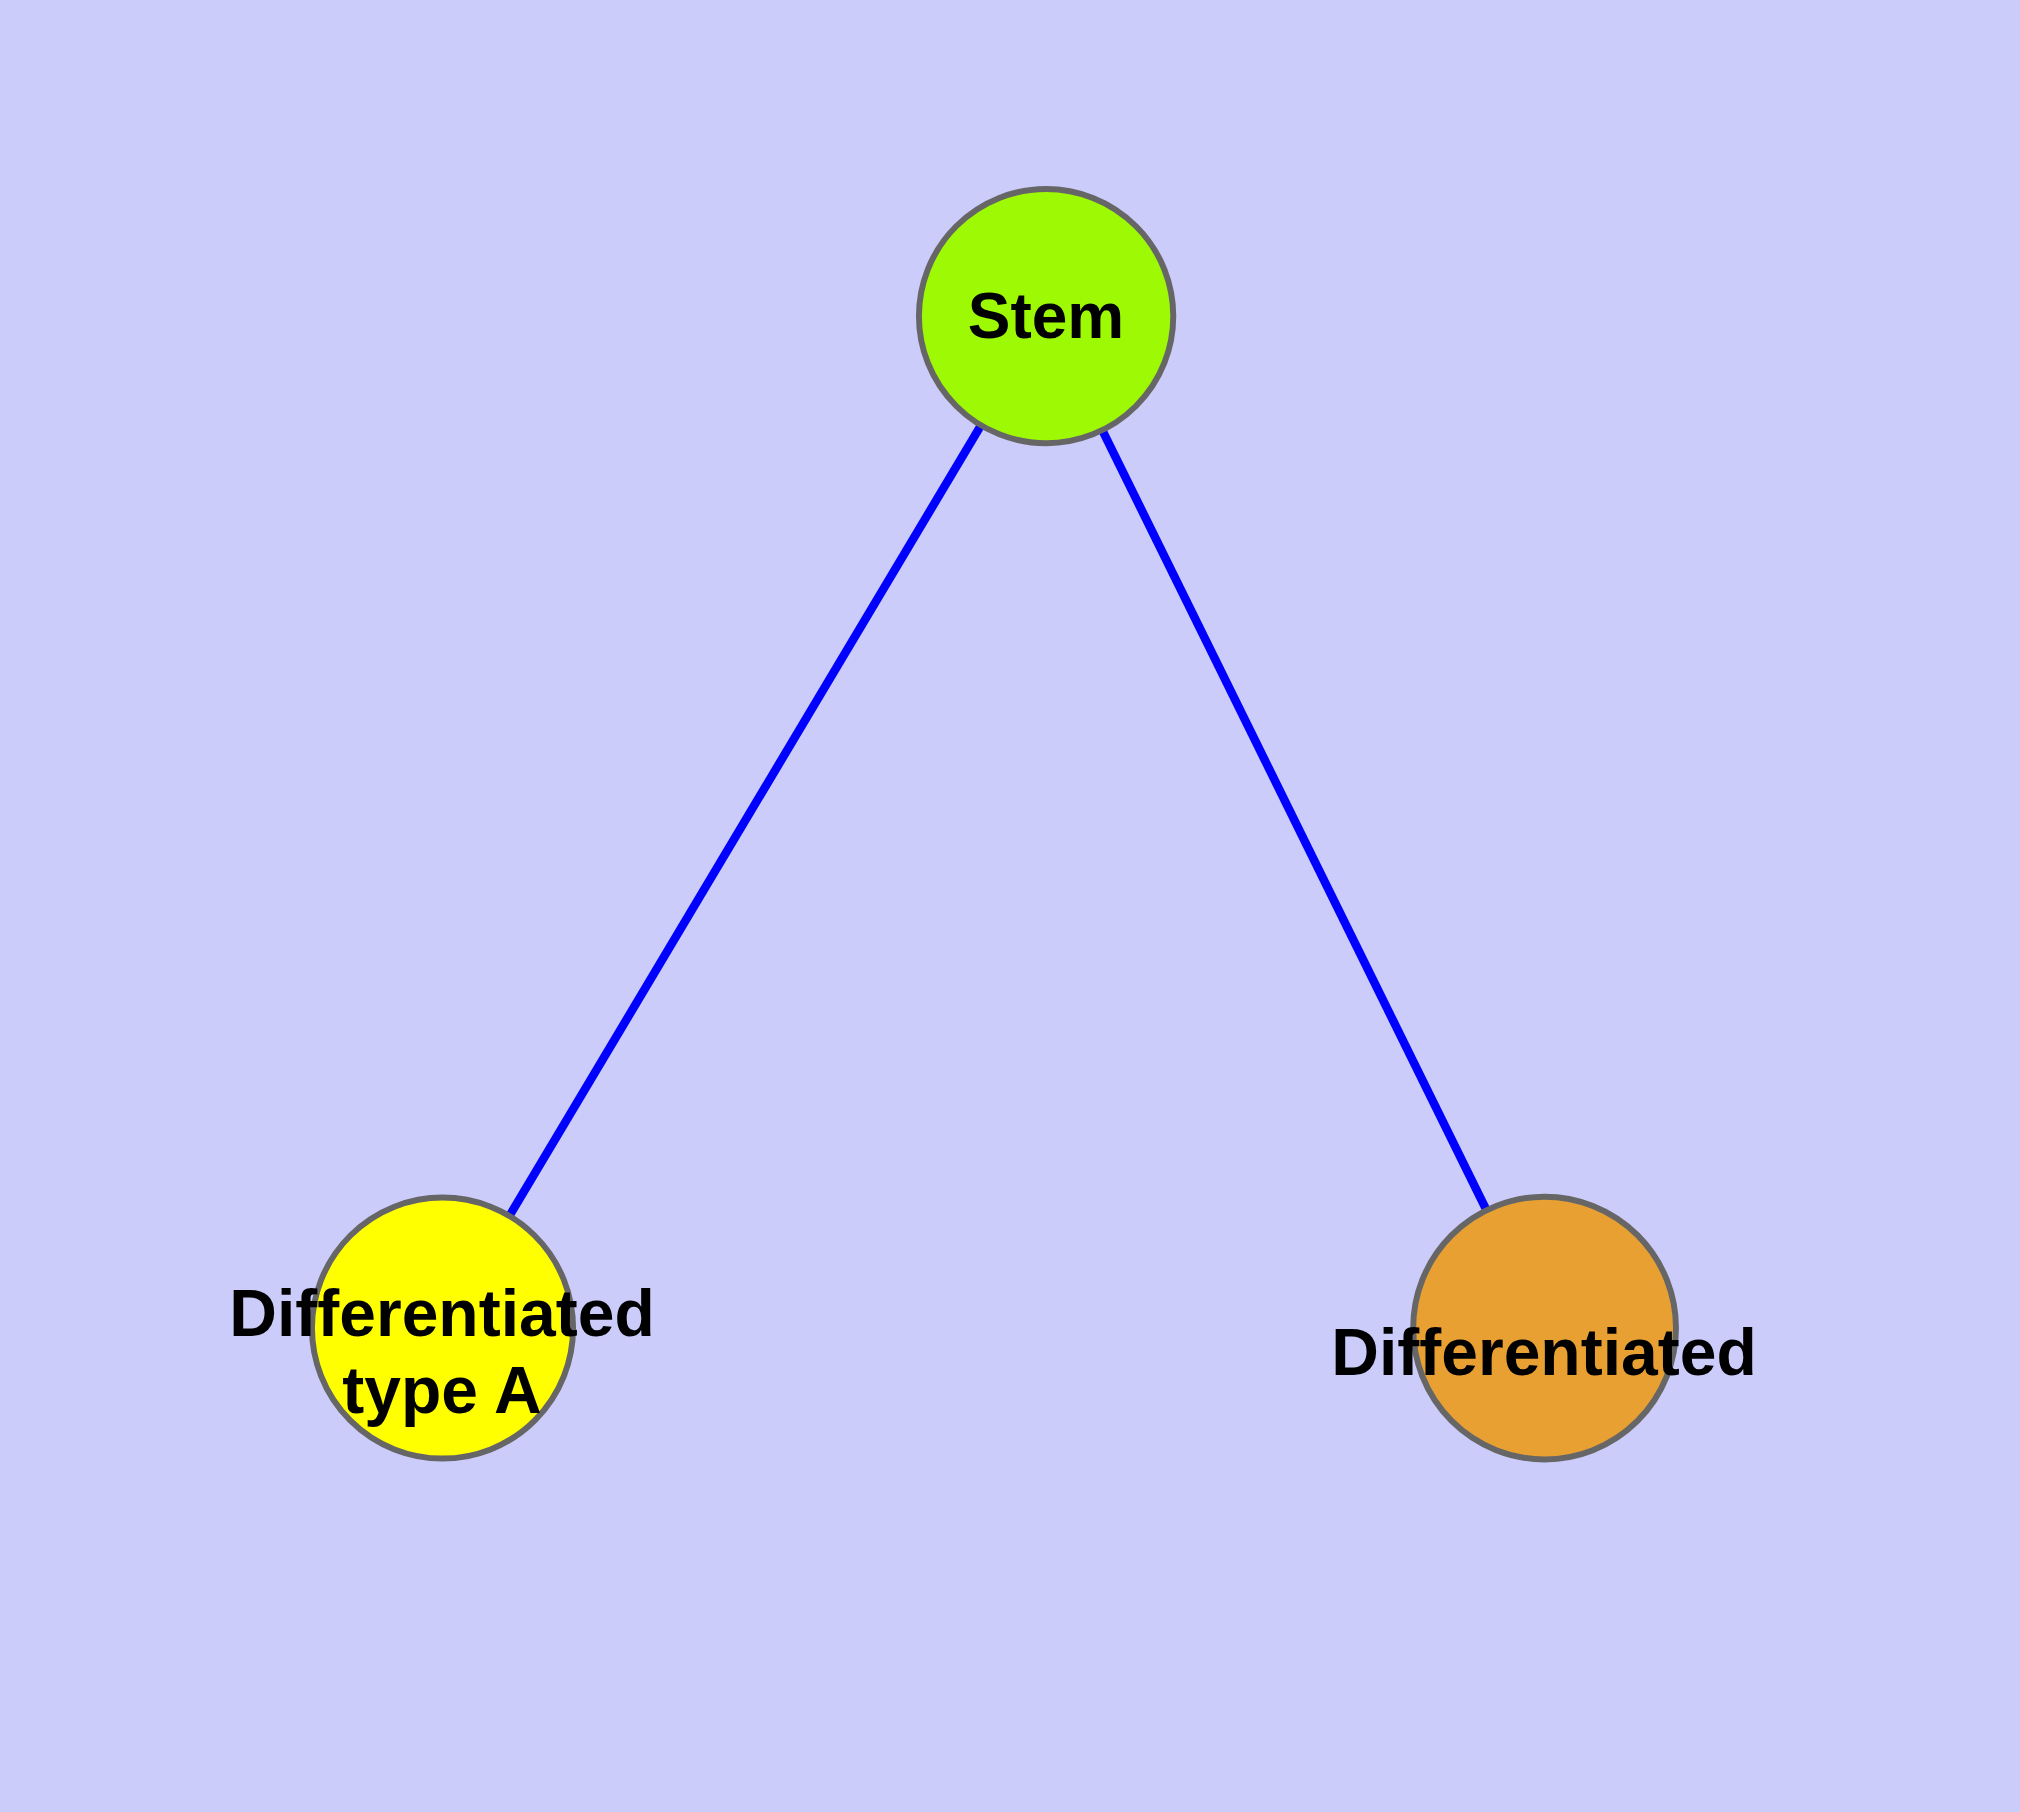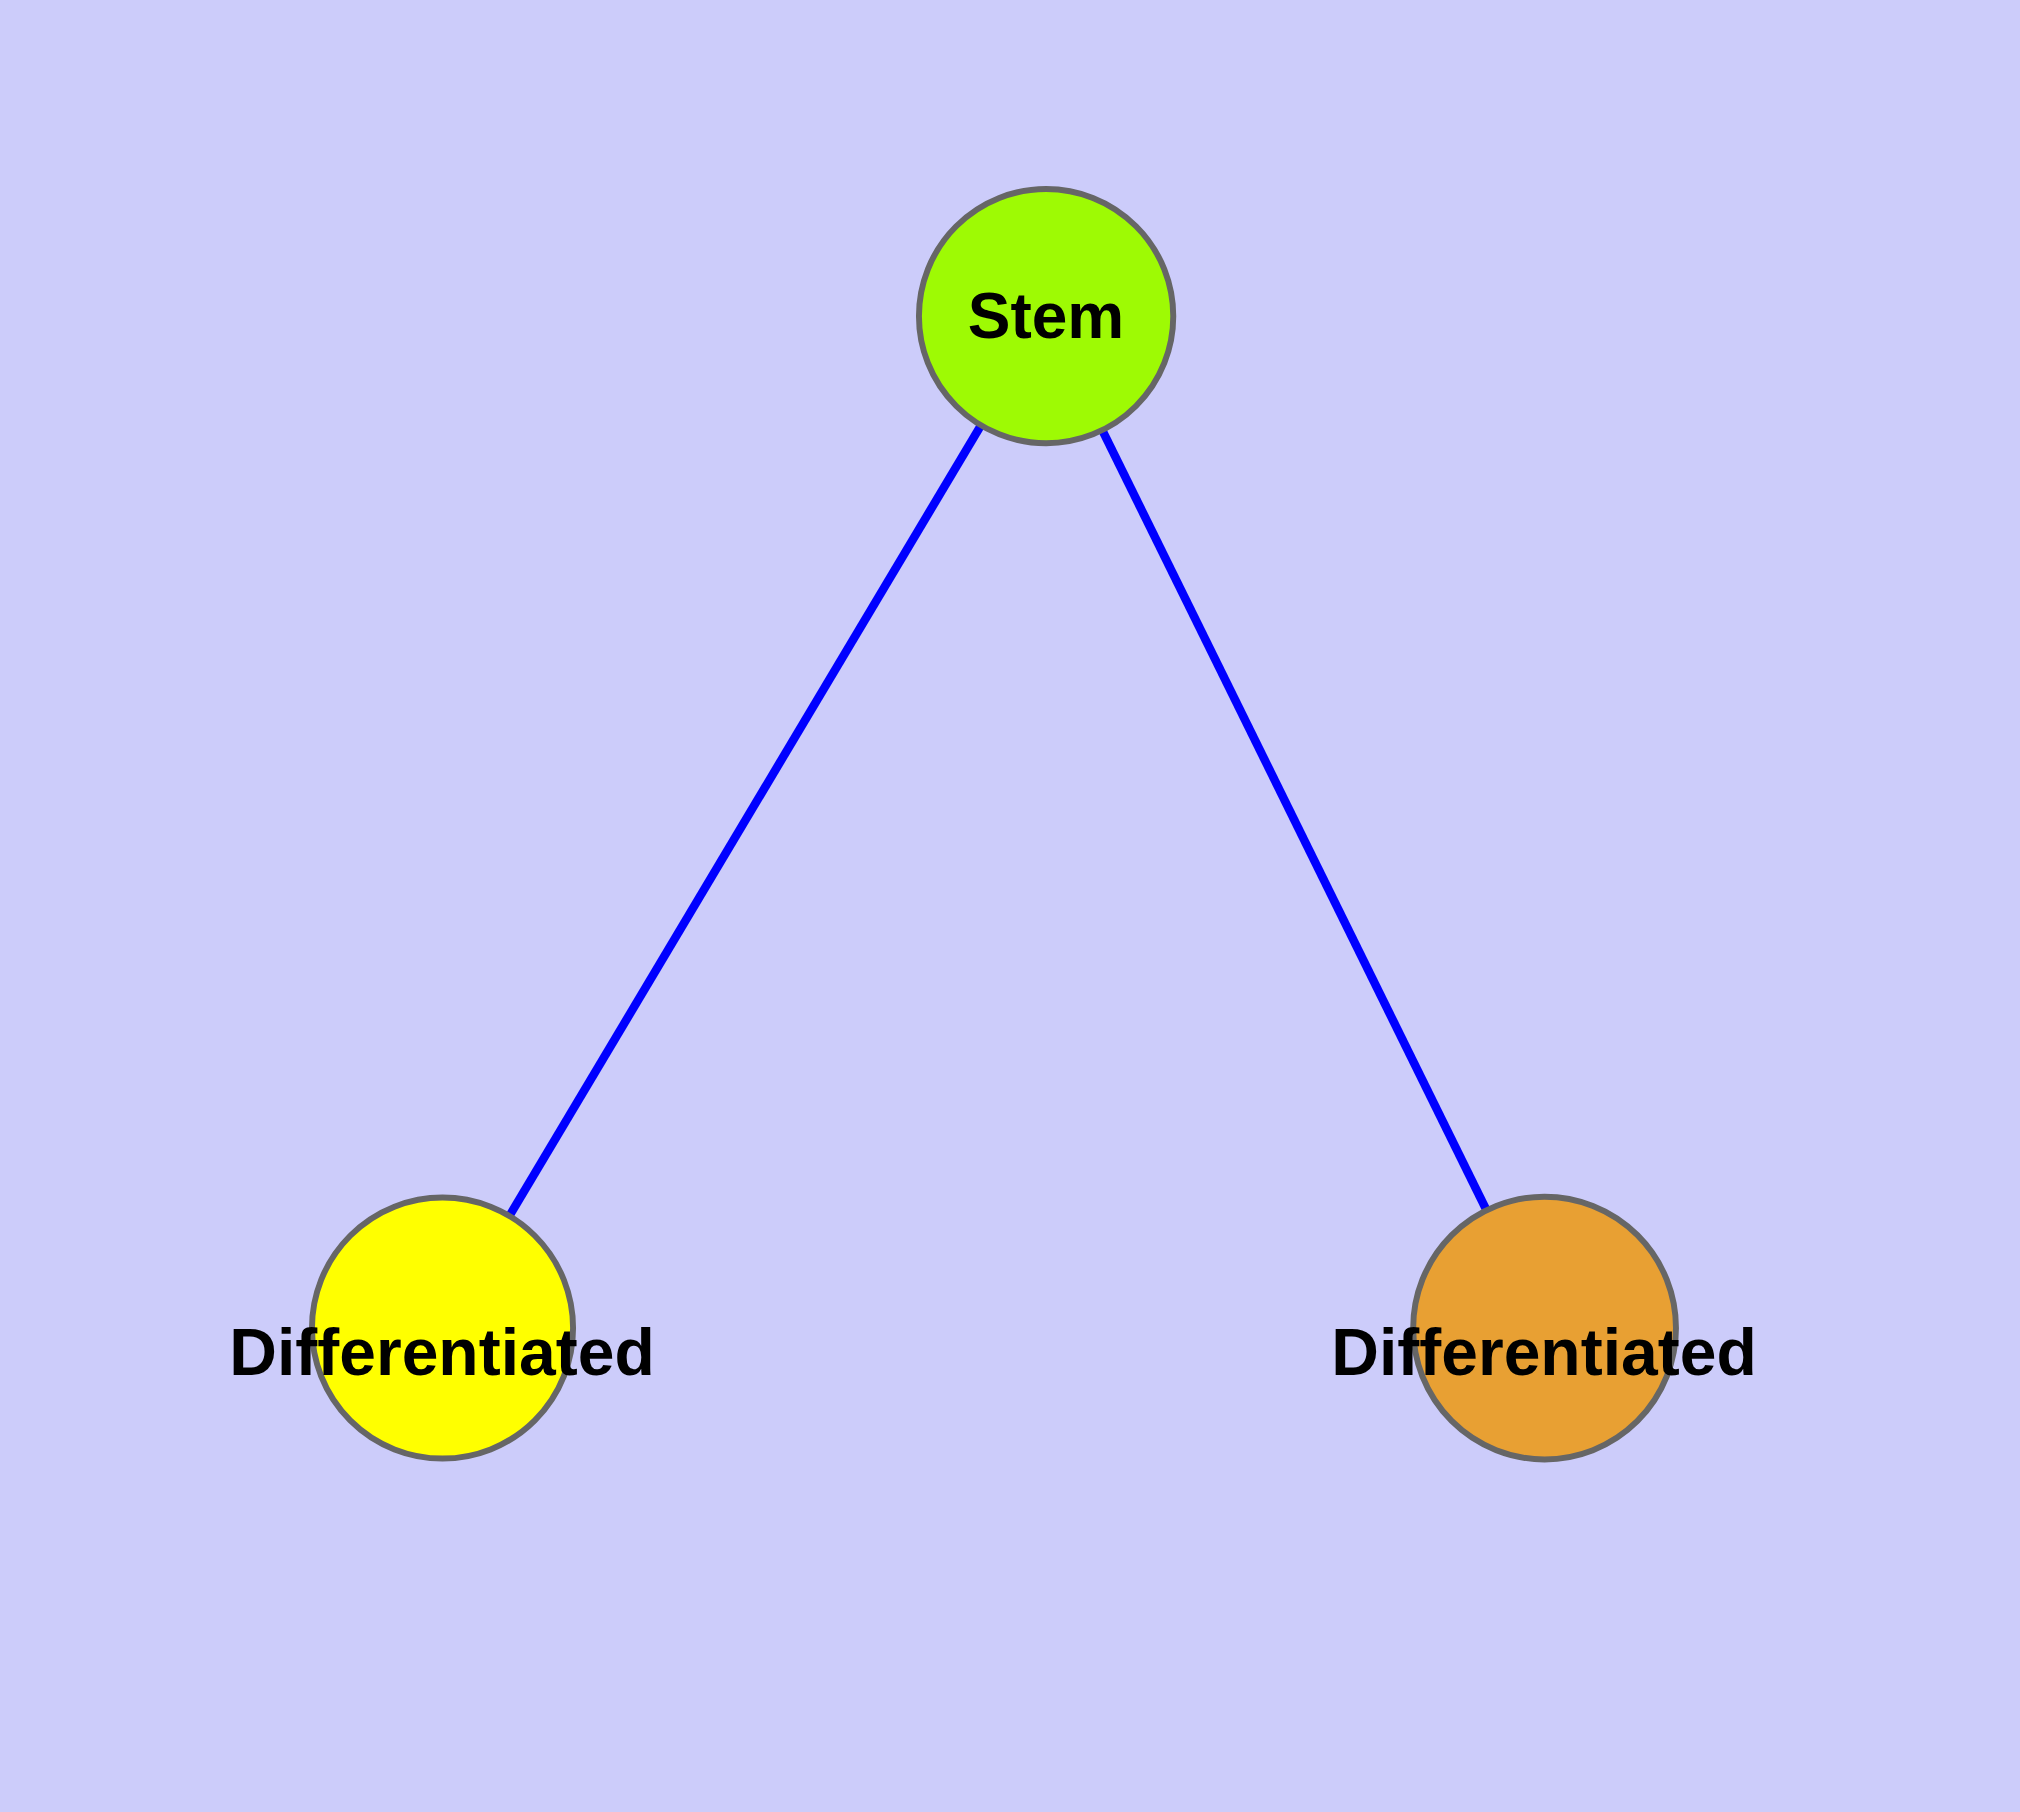--- a/index.html
+++ b/index.html
@@ -54,17 +54,17 @@
         <line x1="1234" y1="373" x2="1822" y2="1567" stroke="#0000ff" stroke-width="10" stroke-linecap="butt"></line>
       </g>
     <g id="node-layer">
         <circle cx="1234" cy="373" r="150" fill="#9efa04" stroke="#666666" stroke-width="7"></circle>
         <circle cx="522" cy="1567" r="154" fill="#ffff00" stroke="#666666" stroke-width="7"></circle>
         <circle cx="1822" cy="1567" r="155" fill="#e8a033" stroke="#666666" stroke-width="7"></circle>
       </g>
   </svg>
   <div id="label-layer">
       <div class="node-label stem" style="left: 1046px; top: 316px; font-size: 64px; color: rgb(0, 0, 0);"><span>Stem</span></div>
-      <div class="node-label leaf" style="left: 442px; top: 1328px; font-size: 66px; color: rgb(0, 0, 0);"><span>Differentiated</span><br></div>
+      <div class="node-label leaf" style="left: 442px; top: 1328px; font-size: 66px; color: rgb(0, 0, 0);"><span>Differentiated</span><br><span>type A</span></div>
       <div class="node-label leaf" style="left: 1544px; top: 1328px; font-size: 66px; color: rgb(0, 0, 0);"><span>Differentiated</span><br></div>
     </div>
 </div>
 
 
 </body></html>

